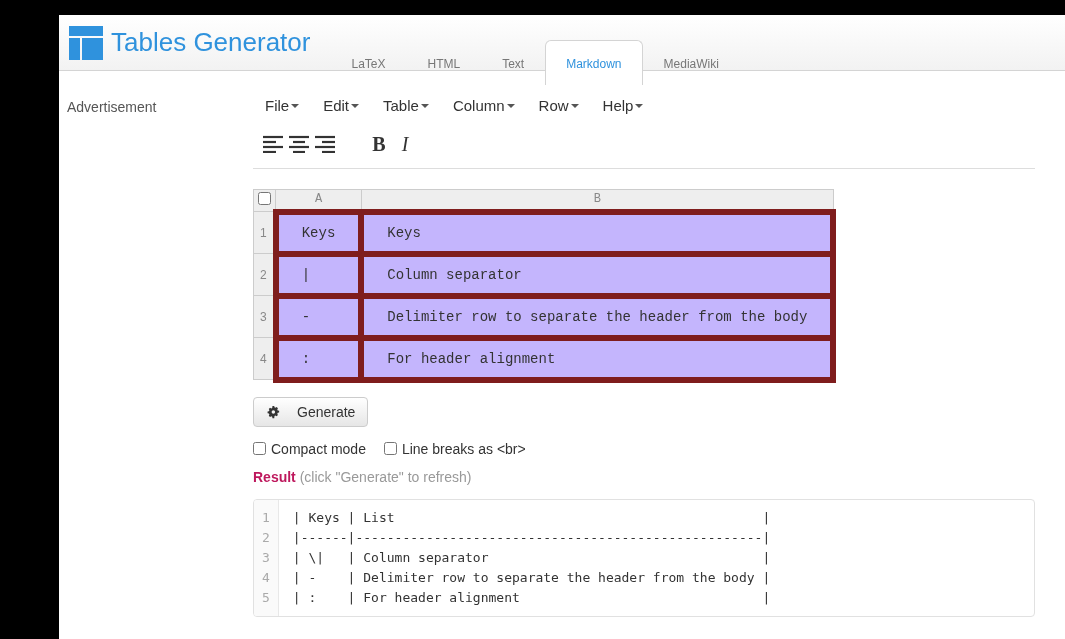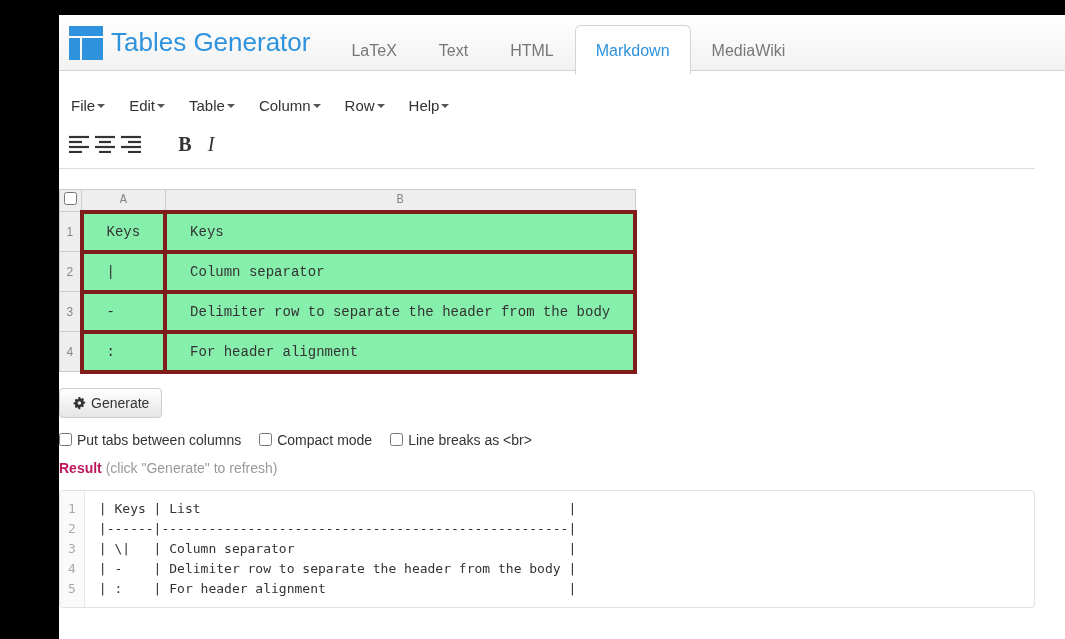--- a/index.html
+++ b/index.html
@@ -4,41 +4,41 @@
 <style>
 * { box-sizing: border-box; margin: 0; padding: 0; }
 body { background: #000; font-family: "Helvetica Neue", Helvetica, Arial, sans-serif; font-size: 14px; color: #333; }
 .viewport { width: 1065px; height: 639px; margin: 0 auto; background: #000; position: relative; }
 .page { position: absolute; top: 15px; left: 32px; right: 0; bottom: 0; background: #fff; overflow: hidden; margin-left: 27px; }
 .navbar { background: linear-gradient(#fff, #f2f2f2); border-bottom: 1px solid #d4d4d4; height: 56px; display: flex; align-items: center; padding: 0 10px; }
 .logo-box { display: flex; align-items: center; gap: 8px; margin-right: 20px; }
 .logo-svg { width: 34px; height: 34px; }
 .logo-text { font-size: 26px; font-weight: 300; color: #2f92dd; }
 .navtabs { display: flex; align-items: flex-end; height: 56px; }
-.navtab { padding: 16px 20px 14px; color: #777; font-size: 16px; cursor: pointer; border: 1px solid transparent; border-bottom: none; position: relative; top: 3px; }
+.navtab { padding: 16px 20px 14px; color: #777; font-size: 12px; cursor: pointer; border: 1px solid transparent; border-bottom: none; position: relative; top: 14px; }
 .navtab.active { color: #2f92dd; background: #fff; border-color: #d4d4d4; border-radius: 6px 6px 0 0; }
 .content { display: flex; }
 .sidebar { width: 194px; padding: 28px 0 0 8px; color: #555; font-size: 14px; }
 .main { flex: 1; padding: 12px 30px 0 0; }
 .menubar { display: flex; gap: 0; padding: 6px 0; }
 .menu-item { padding: 8px 12px; color: #333; cursor: pointer; font-size: 15px; display: flex; align-items: center; gap: 0; }
 .caret { display: inline-block; width: 0; height: 0; border-left: 4px solid transparent; border-right: 4px solid transparent; border-top: 4px solid #555; margin-left: 2px; }
 .toolbar { display: flex; gap: 6px; padding: 4px 8px 12px; border-bottom: 1px solid #ddd; align-items: center; }
 .tool-group { display: flex; gap: 2px; margin-right: 24px; }
 .tool-btn { width: 24px; height: 24px; display: flex; align-items: center; justify-content: center; cursor: pointer; color: #333; }
 .bold-btn { font-family: Georgia, serif; font-weight: bold; font-size: 20px; }
 .italic-btn { font-family: Georgia, serif; font-style: italic; font-size: 20px; }
 .sheet-wrap { margin-top: 20px; }
 .sheet { border-collapse: collapse; font-family: "Courier New", monospace; font-size: 14px; }
 .sheet th { background: #eee; border: 1px solid #ccc; color: #888; font-weight: normal; font-size: 12px; padding: 2px 8px; text-align: center; }
 .sheet th.corner { width: 20px; padding: 2px 4px; }
 .sheet td.rh { background: #eee; border: 1px solid #ccc; color: #888; font-size: 12px; text-align: center; width: 20px; padding: 0 6px; font-family: "Helvetica Neue", Arial, sans-serif; }
-.sheet td.cell { border: 4px solid #7f1d1d; background: #86efac; padding: 10px 23px; white-space: nowrap; }
+.sheet td.cell { border: 6px solid #7f1d1d; background: #c4b5fd; padding: 10px 23px; white-space: nowrap; }
 .gen-row { margin-top: 14px; }
-.btn { background: linear-gradient(#fff, #e6e6e6); border: 1px solid #ccc; border-radius: 4px; padding: 6px 12px; font-size: 14px; color: #333; cursor: pointer; display: inline-flex; align-items: center; gap: 5px; }
+.btn { background: linear-gradient(#fff, #e6e6e6); border: 1px solid #ccc; border-radius: 4px; padding: 6px 12px; font-size: 14px; color: #333; cursor: pointer; display: inline-flex; align-items: center; gap: 17px; }
 .opts { margin-top: 14px; display: flex; gap: 18px; font-size: 14px; align-items: center; }
 .opts label { display: flex; align-items: center; gap: 5px; cursor: pointer; }
 .result-head { margin-top: 12px; font-size: 14px; }
 .result-head strong { font-weight: bold; color: #be185d; }
 .result-head span { color: #999; }
 .codebox { margin-top: 14px; border: 1px solid #e1e1e1; border-radius: 4px; display: flex; font-family: Menlo, Consolas, monospace; font-size: 13px; overflow: hidden; }
 .gutter { background: #fafafa; border-right: 1px solid #e8e8e8; color: #aaa; text-align: right; padding: 8px 8px; line-height: 20px; user-select: none; }
 .code { padding: 8px 14px; line-height: 20px; white-space: pre; color: #333; flex: 1; }
 input[type=checkbox] { width: 13px; height: 13px; cursor: pointer; }
 </style>
@@ -51,28 +51,31 @@
   <div class="logo-box">
     <svg class="logo-svg" viewBox="0 0 34 34">
       <rect x="0" y="0" width="34" height="10" fill="#2f92dd"></rect>
       <rect x="0" y="12" width="11" height="22" fill="#2f92dd"></rect>
       <rect x="13" y="12" width="21" height="22" fill="#2f92dd"></rect>
     </svg>
     <span class="logo-text">Tables Generator</span>
   </div>
   <div class="navtabs">
     <div class="navtab">LaTeX</div>
+    <div class="navtab">HTML</div>
     <div class="navtab">Text</div>
-    <div class="navtab">HTML</div>
     <div class="navtab active">Markdown</div>
     <div class="navtab">MediaWiki</div>
   </div>
 </div>
 
 <div class="content">
+  <div class="sidebar">
+    <span>Advertisement</span>
+  </div>
 
   <div class="main">
     <div class="menubar">
       <div class="menu-item">
               <span>File</span>
               <span class="caret"></span>
             </div>
       <div class="menu-item">
               <span>Edit</span>
               <span class="caret"></span>
@@ -171,24 +174,20 @@
         <svg width="14" height="14" viewBox="0 0 16 16">
                 <path fill="#333" d="M9.4 1l.3 1.6c.4.1.7.3 1 .5l1.5-.7 1.4 1.4-.7 1.5c.2.3.4.7.5 1l1.6.3v2l-1.6.3c-.1.4-.3.7-.5 1l.7 1.5-1.4 1.4-1.5-.7c-.3.2-.7.4-1 .5L9.4 15h-2l-.3-1.6c-.4-.1-.7-.3-1-.5l-1.5.7L3.2 12.2l.7-1.5c-.2-.3-.4-.7-.5-1L1.8 9.4v-2l1.6-.3c.1-.4.3-.7.5-1l-.7-1.5L4.6 3.2l1.5.7c.3-.2.7-.4 1-.5L7.4 1h2zM8.4 6a2 2 0 100 4 2 2 0 000-4z"></path>
               </svg>
         <span>Generate</span>
       </button>
     </div>
 
     <div class="opts">
       <label>
               <input type="checkbox" style="">
-              <span>Put tabs between columns</span>
-            </label>
-      <label>
-              <input type="checkbox" style="">
               <span>Compact mode</span>
             </label>
       <label>
               <input type="checkbox" style="">
               <span>Line breaks as &lt;br&gt;</span>
             </label>
     </div>
 
     <div class="result-head">
       <strong>Result</strong>

